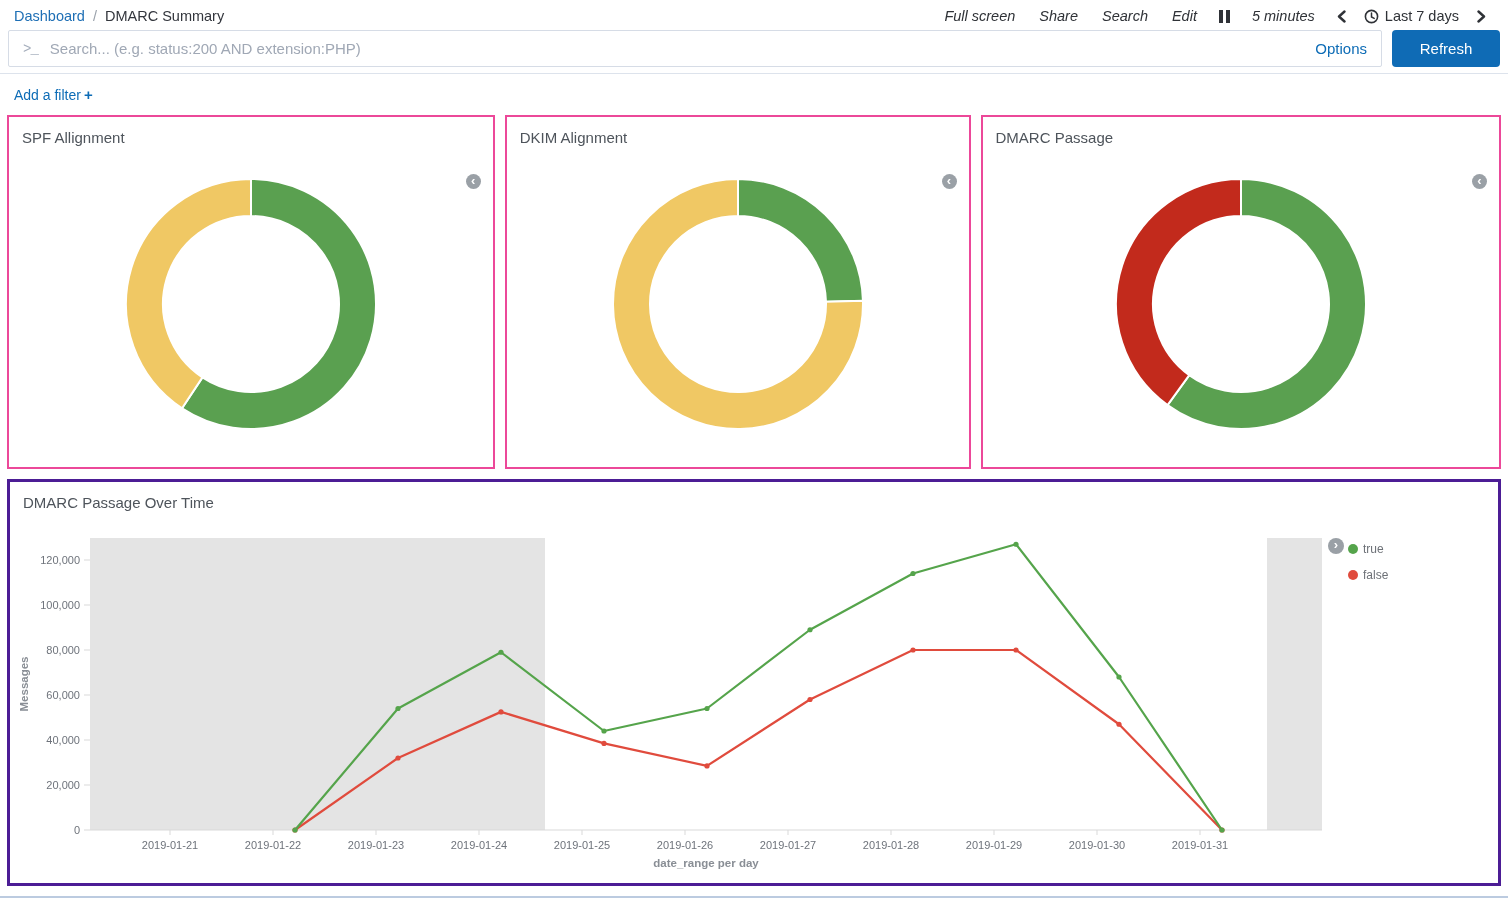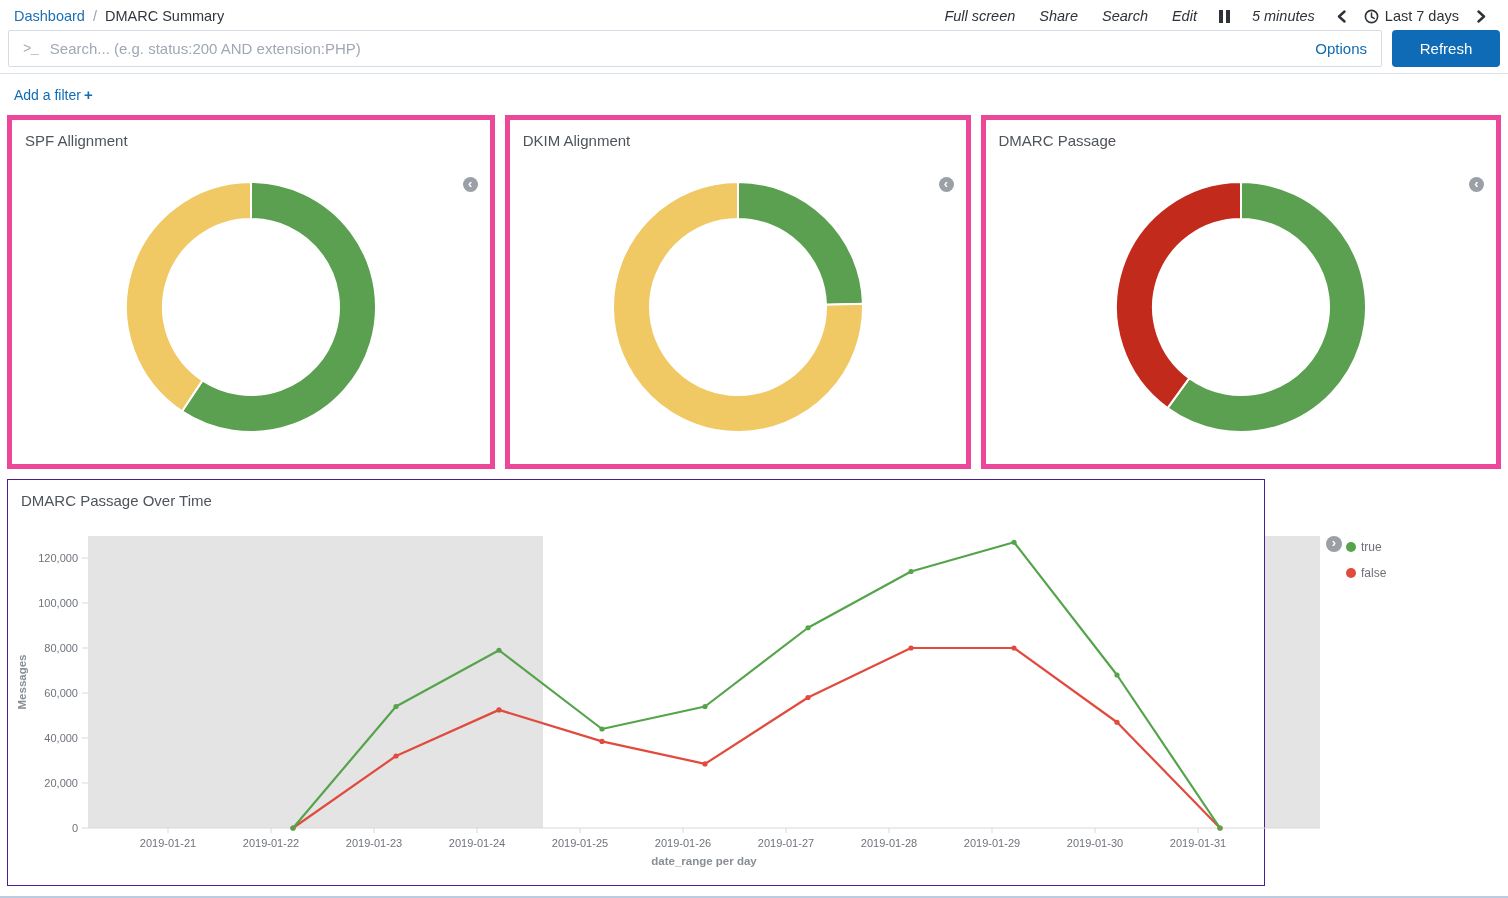--- a/index.html
+++ b/index.html
@@ -34,30 +34,30 @@
     font-size:15px; font-family:"Liberation Sans", sans-serif; cursor:pointer; }
   .page-divider { border-bottom:1px solid #dde3ec; margin-top:6px; }
 
   
   .filter-row { padding:12px 14px 10px 14px; font-size:14px; }
   .add-filter { color:#0d6cb6; cursor:pointer; }
   .add-filter .plus { font-weight:bold; font-size:15px; margin-left:3px; }
 
   
   .panels-row { display:flex; gap:10px; padding:2px 7px 0 7px; }
-  .panel { position:relative; background:#fff; border:5px solid #ec4899; }
+  .panel { position:relative; background:#fff; border:2px solid #ec4899; }
   .panel-title { font-size:15px; color:#4e545b; padding:12px 14px 0 13px; }
   .p-spf  { width:491px; height:354px; }
   .p-dkim { width:469px; height:354px; }
   .p-dmarc{ width:524px; height:354px; }
   .donut-wrap { display:flex; justify-content:center; margin-top:28px; }
   .collapse-btn { position:absolute; top:57px; right:12px; width:15px; height:15px; border-radius:50%;
     background:#9aa0a6; color:#fff; font-size:13px; line-height:13px; text-align:center; cursor:pointer;
     font-weight:bold; }
-  .p-time { margin:10px 7px 0 7px; width:1258px; height:407px; position:relative; background:#fff; border:1px solid #4c1d95; }
+  .p-time { margin:10px 7px 0 7px; width:1494px; height:407px; position:relative; background:#fff; border:3px solid #4c1d95; }
   .p-time svg.chart { position:absolute; left:0; top:0; }
 
   
   .legend { position:absolute; left:1338px; top:54px; font-size:12px; color:#6d7177; }
   .legend-item { display:flex; align-items:center; gap:5px; height:26px; cursor:pointer; }
   .legend-dot { width:10px; height:10px; border-radius:50%; }
   .legend-toggle { position:absolute; left:1318px; top:56px; width:16px; height:16px; border-radius:50%;
     background:#9aa0a6; color:#fff; font-size:13px; line-height:14px; text-align:center; font-weight:bold; cursor:pointer; }
 
   .bottom-strip { position:fixed; left:0; bottom:0; width:1508px; height:2px; background:#bccbe0; }

